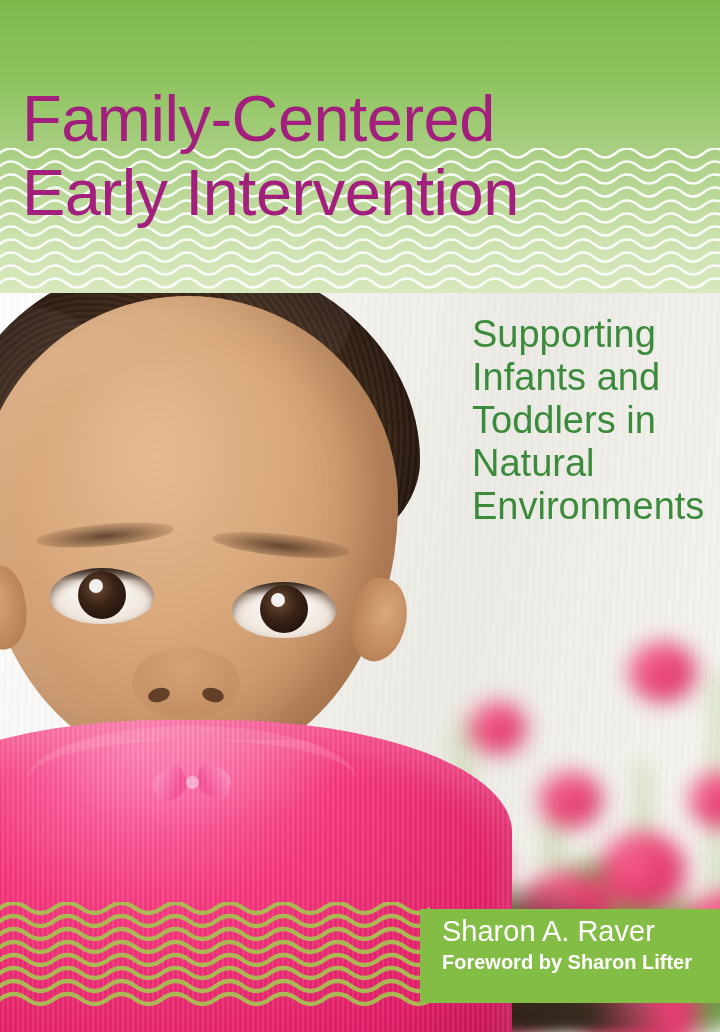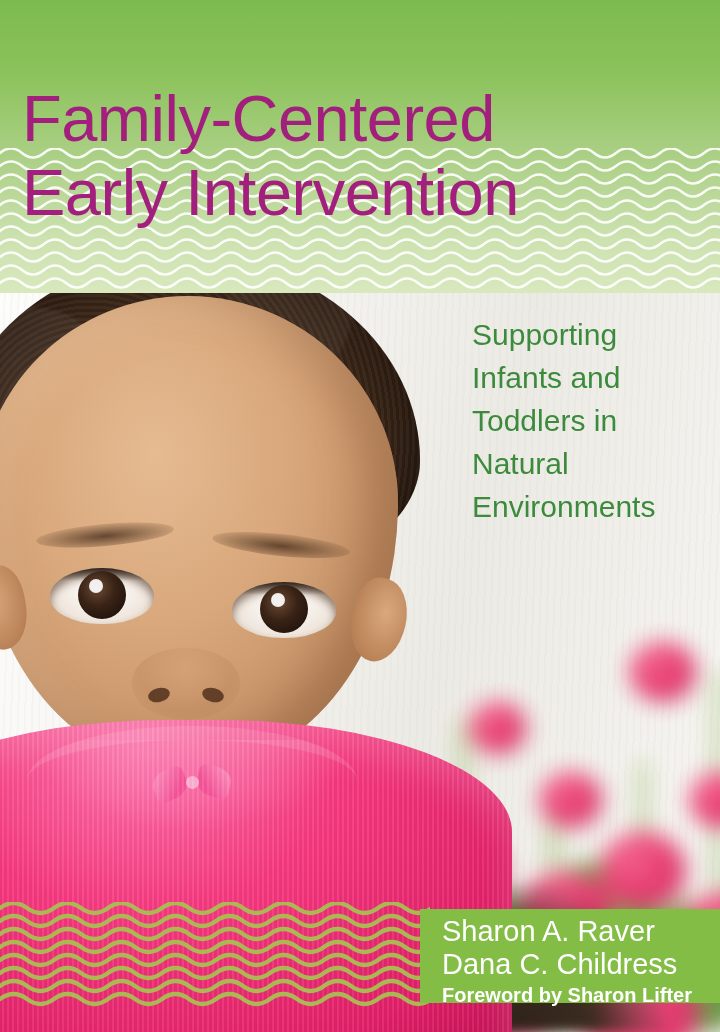--- a/index.html
+++ b/index.html
@@ -338,21 +338,21 @@
     white-space: pre-line;
   }
 
   
   .subtitle {
     position: absolute;
     left: 472px;
     top: 313px;
     width: 246px;
     color: #3c8b3d;
-    font-size: 30px;
+    font-size: 38px;
     line-height: 43px;
     font-weight: 400;
     white-space: pre-line;
   }
 
   
   .authors {
     position: absolute;
     left: 420px;
     top: 909px;
@@ -495,17 +495,16 @@
   </div>
 
   <div class="subtitle">Supporting
 Infants and
 Toddlers in
 Natural
 Environments</div>
 
   <div class="authors">
     <div class="author-name">Sharon A. Raver</div>
-    <div class="author-name">Dana C. Childress</div>
     <div class="foreword">Foreword by Sharon Lifter</div>
   </div>
 
 </div>
 
 </body></html>

